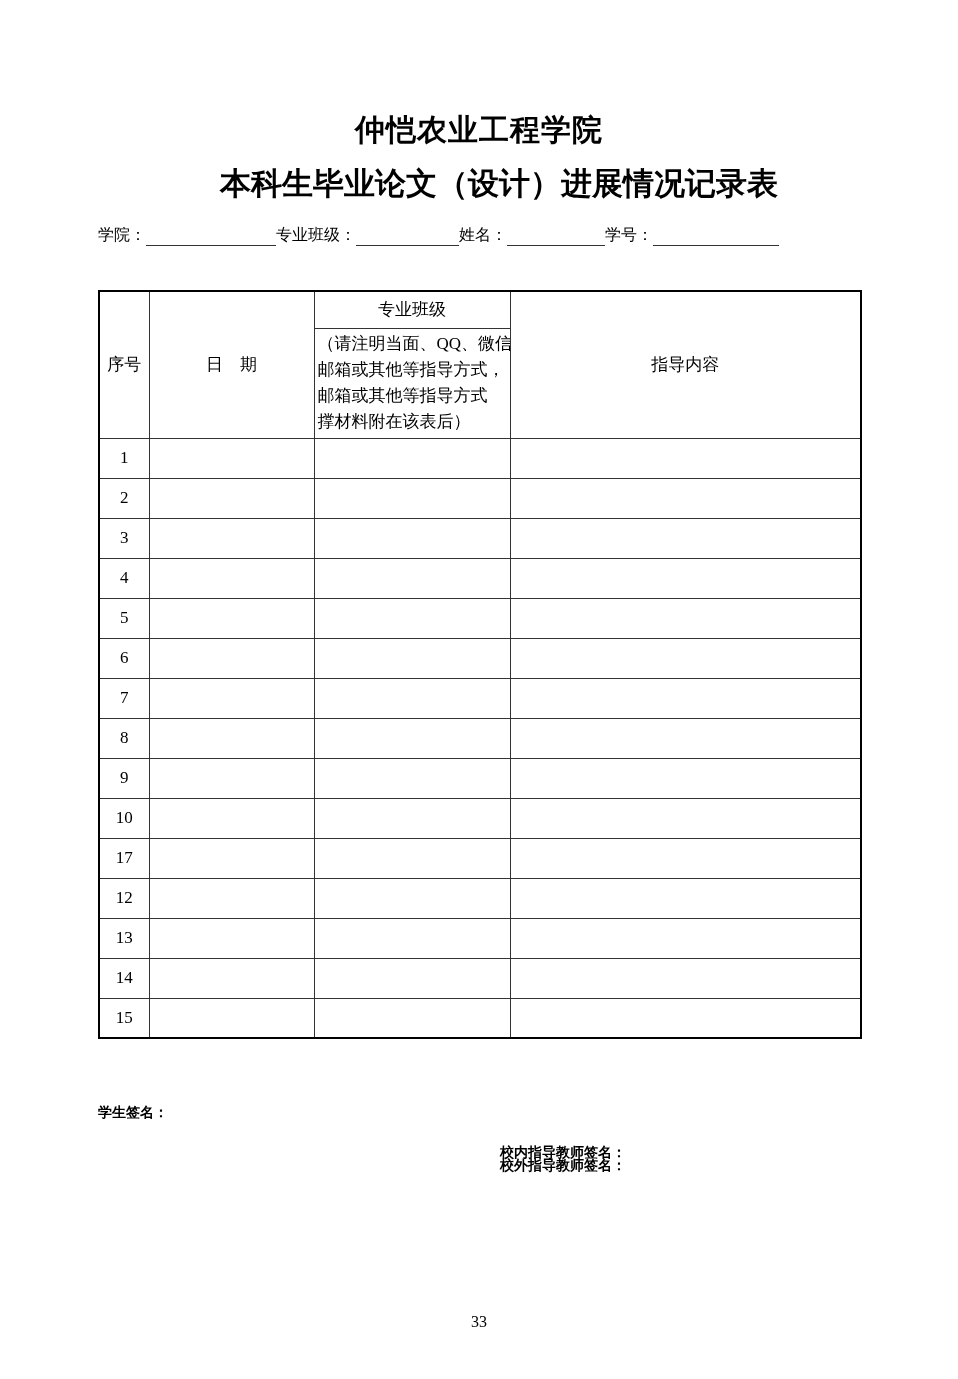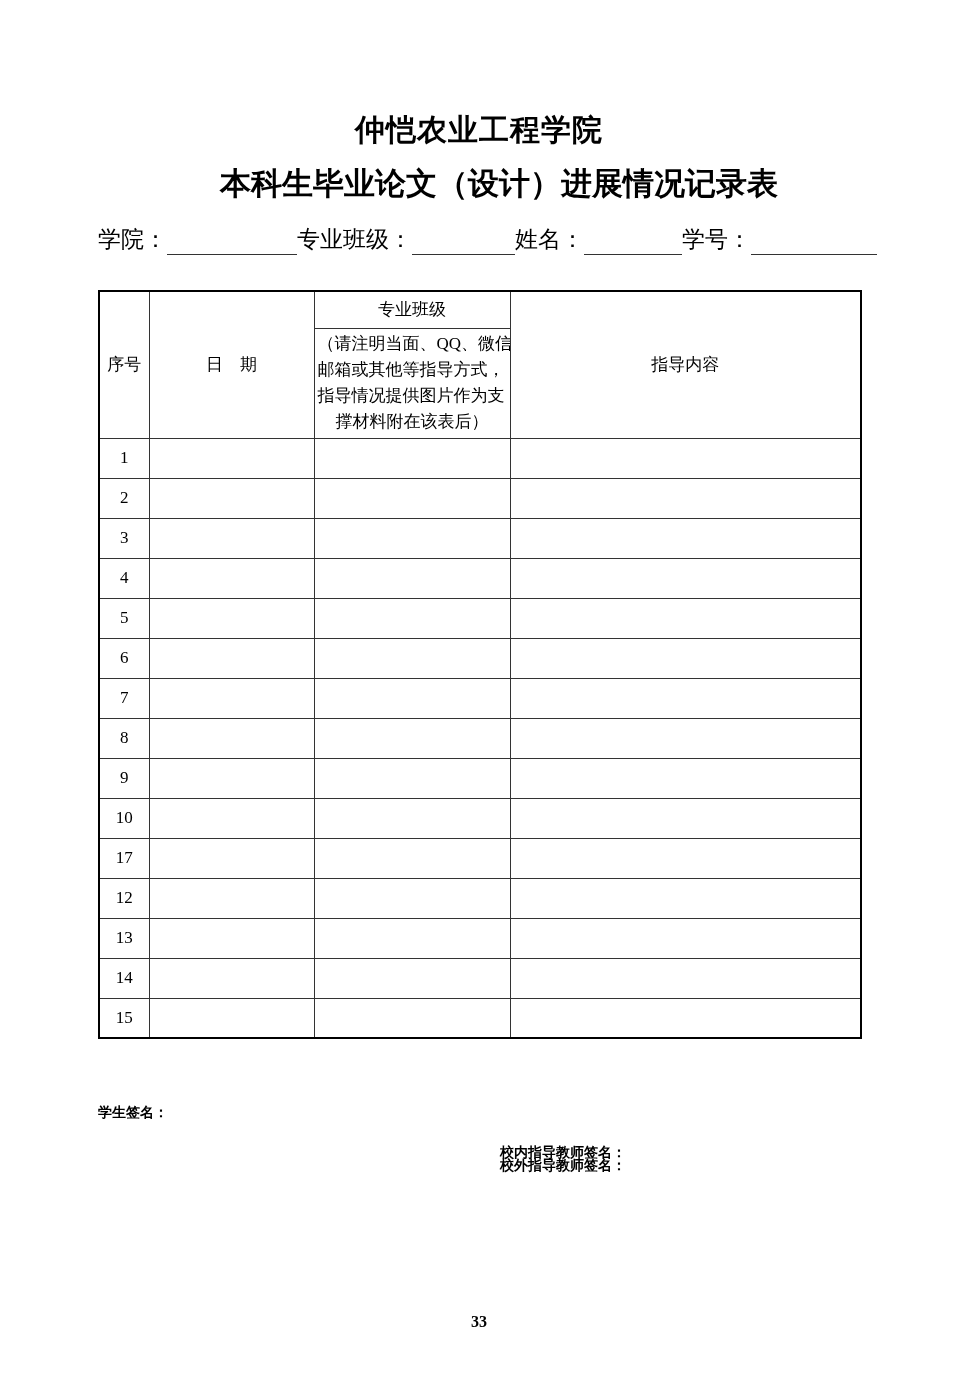--- a/index.html
+++ b/index.html
@@ -29,21 +29,21 @@
     top: 163px; left: 0; width: 100%;
     text-align: center;
     font-size: 31px;
     font-weight: bold;
     padding-left: 40px;
   }
 
   .info-line {
     position: absolute;
     top: 224px; left: 98px; width: 770px;
-    font-size: 23px;
+    font-size: 16px;
     white-space: nowrap;
   }
   .info-line .lbl { display: inline-block; }
   .blank {
     display: inline-block;
     border-bottom: 1px solid #333;
     height: 22px;
     vertical-align: bottom;
   }
   .w130 { width: 130px; }
@@ -79,41 +79,40 @@
   th.method-note {
     font-size: 16px;
     padding: 2px 3px;
     vertical-align: middle;
   }
   th.method-note div {
     text-align: left;
     line-height: 26px;
     white-space: nowrap;
   }
-  th.method-note div.center { text-align: center; }
+  th.method-note div.center { }
 
   td.c-no { font-size: 16px; }
 
   .sig {
     position: absolute;
     font-family: "Liberation Sans", "DejaVu Sans", sans-serif;
     font-weight: bold;
     font-size: 14px;
     white-space: nowrap;
   }
   .sig-student  { top: 1104px; left: 98px; }
   .sig-internal { top: 1104px; left: 500px; margin-top: 40px; }
   .sig-external { top: 1157px; left: 500px; }
 
   .pageno {
     position: absolute;
     top: 1313px; left: 0; width: 100%;
     text-align: center;
     font-size: 16px;
-    font-weight: bold;
   }
 </style>
 </head>
 <body>
 
 <div class="page">
 
   <div class="title">仲恺农业工程学院</div>
   <div class="subtitle">本科生毕业论文（设计）进展情况记录表</div>
 
@@ -130,21 +129,21 @@
       <tr class="h-top">
         <th rowspan="2">序号</th>
         <th rowspan="2">日　期</th>
         <th>专业班级</th>
         <th rowspan="2">指导内容</th>
       </tr>
       <tr class="h-note">
         <th class="method-note">
           <div>（请注明当面、QQ、微信、</div>
           <div>邮箱或其他等指导方式，</div>
-          <div>指导情况提供图片作为支</div>
+          <div>邮箱或其他等指导方式</div>
           <div class="center">撑材料附在该表后）</div>
         </th>
       </tr>
     </thead>
     <tbody>
       <tr>
         <td class="c-no">1</td>
         <td></td>
         <td></td>
         <td></td>

